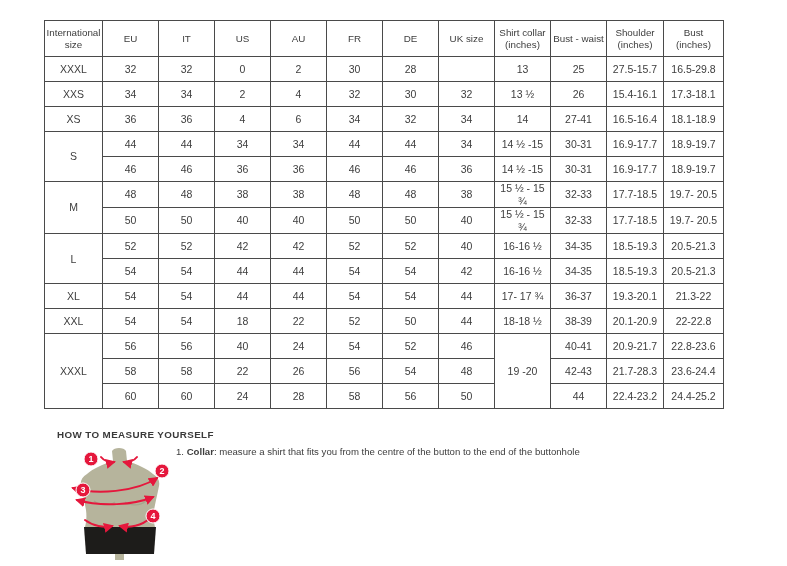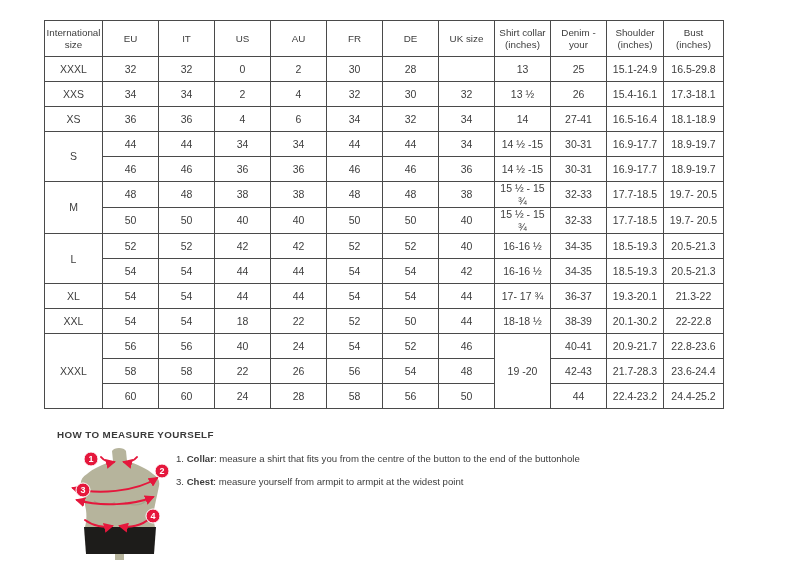--- a/index.html
+++ b/index.html
@@ -28,21 +28,21 @@
   
   .measure-title{
     position:absolute;left:57px;top:429px;
     font-size:9.8px;font-weight:bold;letter-spacing:.4px;color:#3a3a3a;
   }
   .figure{position:absolute;left:56px;top:446px;width:118px;height:118px;}
   .instructions{
     position:absolute;left:176px;top:442px;width:580px;
     font-size:9.6px;color:#3d3d3d;
   }
-  .instr{margin:11px 0 8px 0;line-height:12px;}
+  .instr{margin:4px 0 8px 0;line-height:12px;}
   .instr b{font-weight:bold;}
 </style>
 </head>
 <body>
 
 <div class="page">
 
   <table class="size-table">
     <colgroup>
       <col style="width:58px">
@@ -62,38 +62,38 @@
       <tr>
           <th>International size</th>
           <th>EU</th>
           <th>IT</th>
           <th>US</th>
           <th>AU</th>
           <th>FR</th>
           <th>DE</th>
           <th>UK size</th>
           <th>Shirt collar (inches)</th>
-          <th>Denim - your</th>
+          <th>Bust - waist</th>
           <th>Shoulder (inches)</th>
           <th>Bust (inches)</th>
         </tr>
     </thead>
     <tbody>
         <tr>
           <td>XXXL</td>
           <td>32</td>
           <td>32</td>
           <td>0</td>
           <td>2</td>
           <td>30</td>
           <td>28</td>
           <td></td>
           <td>13</td>
           <td>25</td>
-          <td>15.1-24.9</td>
+          <td>27.5-15.7</td>
           <td>16.5-29.8</td>
         </tr>
         <tr>
           <td>XXS</td>
           <td>34</td>
           <td>34</td>
           <td>2</td>
           <td>4</td>
           <td>32</td>
           <td>30</td>
@@ -216,21 +216,21 @@
           <td>XXL</td>
           <td>54</td>
           <td>54</td>
           <td>18</td>
           <td>22</td>
           <td>52</td>
           <td>50</td>
           <td>44</td>
           <td>18-18 ½</td>
           <td>38-39</td>
-          <td>20.1-30.2</td>
+          <td>20.1-20.9</td>
           <td>22-22.8</td>
         </tr>
         <tr>
           <td rowspan="3">XXXL</td>
           <td>56</td>
           <td>56</td>
           <td>40</td>
           <td>24</td>
           <td>54</td>
           <td>52</td>
@@ -301,16 +301,15 @@
       <text x="106" y="28.4" fill="#ffffff">2</text>
       <circle cx="27" cy="44" r="7" fill="#e5173c" stroke="#ffffff" stroke-width="1"></circle>
       <text x="27" y="47.4" fill="#ffffff">3</text>
       <circle cx="97" cy="70" r="7" fill="#e5173c" stroke="#ffffff" stroke-width="1"></circle>
       <text x="97" y="73.4" fill="#ffffff">4</text>
     </g>
   </svg>
 
   <div class="instructions">
       <div class="instr"><span>1. </span><b>Collar</b><span>: measure a shirt that fits you from the centre of the button to the end of the buttonhole</span></div>
-      <div class="instr"><span>3. </span><b>Chest</b><span>: measure yourself from armpit to armpit at the widest point</span></div>
     </div>
 
 </div>
 
 </body></html>

